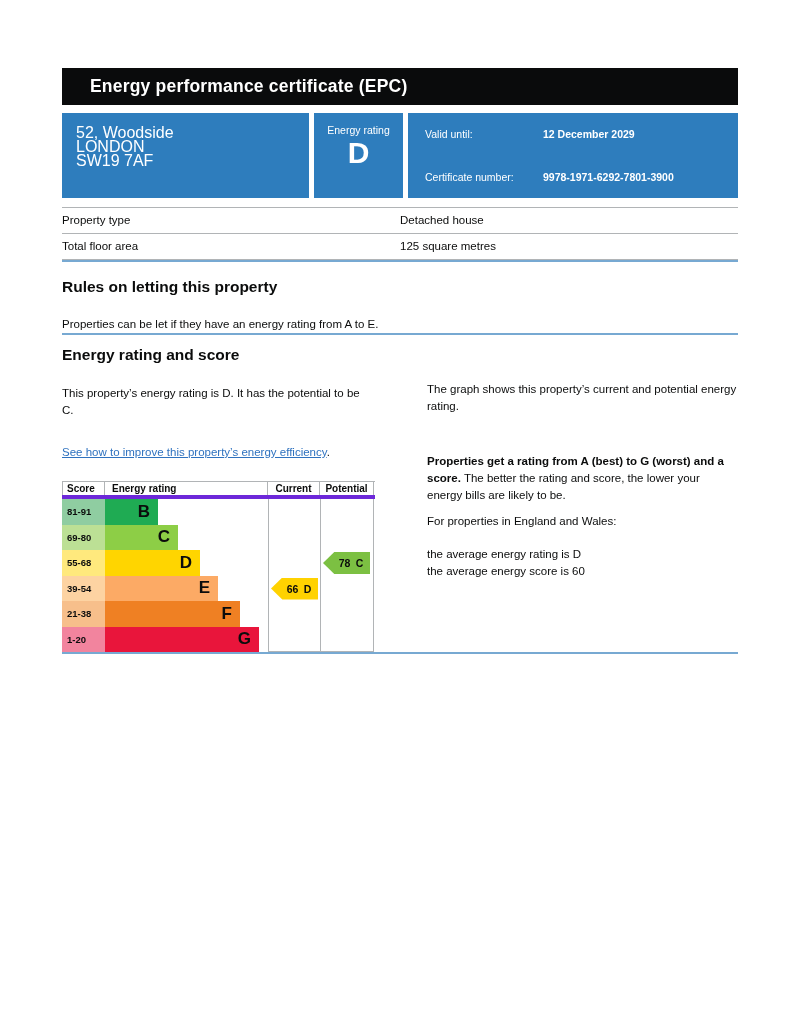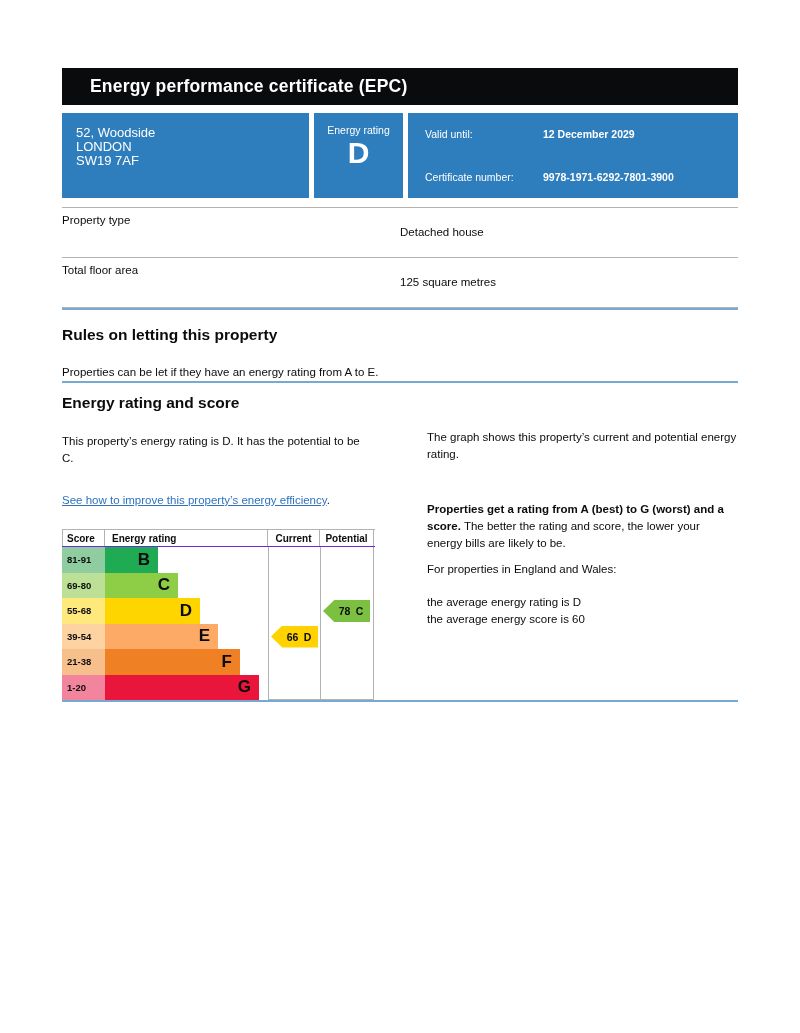--- a/index.html
+++ b/index.html
@@ -11,34 +11,34 @@
   }
   .content { width: 676px; margin-left: 62px; padding-top: 68px; }
 
   
   .title-bar { height: 37px; background: #0a0b0c; display: flex; align-items: center; margin-bottom: 8px; }
   .title-bar h1 { margin: 0; padding-left: 28px; font-size: 17.5px; color: #ffffff; letter-spacing: 0.2px; }
 
   
   .summary-row { display: flex; gap: 5px; height: 85px; margin-bottom: 9px; }
   .bluebox { background: #2e7dbd; color: #ffffff; }
-  .address-box { width: 247px; padding: 13px 14px; font-size: 13px; line-height: 14px; }
+  .address-box { width: 247px; padding: 13px 14px; font-size: 16px; line-height: 14px; }
   .rating-box { width: 89px; text-align: center; padding-top: 11px; }
   .rating-box .rating-label { font-size: 10.5px; }
   .rating-box .rating-value { font-size: 30px; font-weight: bold; line-height: 34px; }
   .validity-col { flex: 1; display: flex; flex-direction: column; gap: 0; }
   .validity-col .bluebox { flex: 1; display: flex; align-items: center; padding-left: 17px; font-size: 10.5px; }
   .v-label { width: 118px; }
   .v-value { font-weight: bold; }
 
   
   .details { margin: 0; border-top: 1px solid #b1b4b6; font-size: 11.5px; }
   .detail-row { display: flex; border-bottom: 1px solid #b1b4b6; padding: 6px 0 7px; }
   .detail-row dt { width: 50%; }
-  .detail-row dd { width: 50%; margin: 12px; }
+  .detail-row dd { width: 50%; margin: 0; }
 
   hr.blue-rule { border: none; height: 2px; background: #77a9d2; margin: 0; }
   .rule-1 { margin-top: 11px; }
   .rule-2 { margin-top: 33px; }
   .rule-3 { margin-top: 13px; }
 
   h2 { font-size: 15.5px; margin: 16px 0 0; }
   p { font-size: 11.5px; line-height: 17px; margin: 20px 0 0; }
   .para-link { margin-top: 18px; }
   a { color: #2f72bf; text-decoration: underline; cursor: pointer; }
@@ -51,21 +51,21 @@
   .col-left .intro { margin-top: 21px; }
   .col-left .improve { margin-top: 25px; }
   .col-right { width: 318px; margin-left: 52px; margin-top: 35px; }
   .col-right p.p1 { margin: 0; }
   .col-right p.p2 { margin-top: 38px; }
   .col-right p.p3 { margin-top: 9px; }
   .col-right p.p4 { margin-top: 16px; }
 
   
   .epc-chart { margin-top: 20px; width: 313px; }
-  .epc-header { display: flex; height: 18px; border-top: 1px solid #b1b4b6; border-bottom: 1px solid #6d28d9; font-size: 10px; font-weight: bold; }
+  .epc-header { display: flex; height: 18px; border-top: 1px solid #b1b4b6; border-bottom: 4px solid #6d28d9; font-size: 10px; font-weight: bold; }
   .hc { display: flex; align-items: center; border-right: 1px solid #b1b4b6; }
   .hc-score { width: 43px; padding-left: 4px; border-left: 1px solid #b1b4b6; }
   .hc-rating { width: 163px; padding-left: 7px; }
   .hc-current { width: 52px; justify-content: center; }
   .hc-potential { width: 54px; justify-content: center; }
   .epc-body { display: flex; }
   .epc-left { width: 206px; }
   .epc-row { display: flex; height: 25.5px; }
   .epc-score { width: 43px; display: flex; align-items: center; padding-left: 5px; font-size: 9.5px; font-weight: bold; }
   .epc-bar { display: flex; align-items: center; justify-content: flex-end; padding-right: 8px; font-size: 17px; font-weight: bold; }

